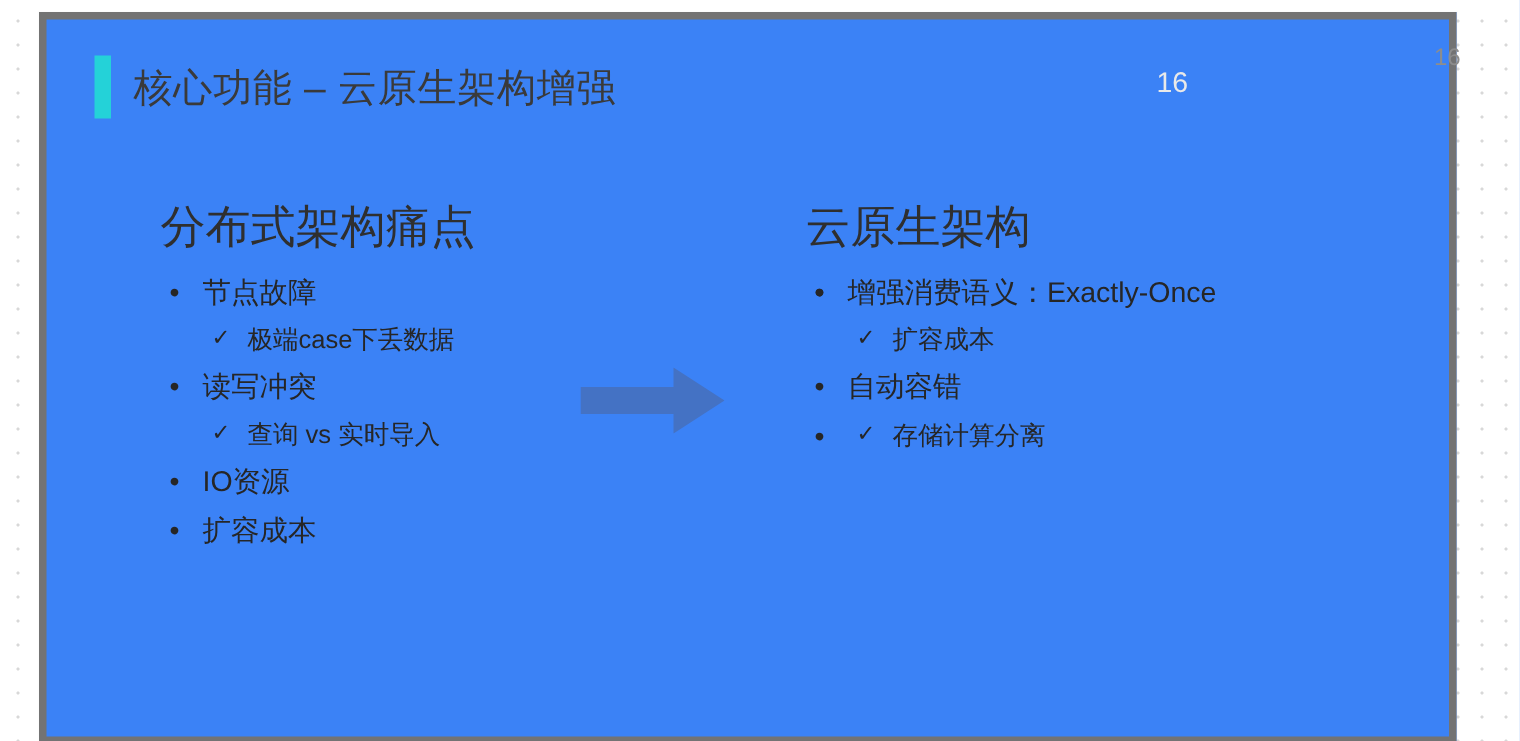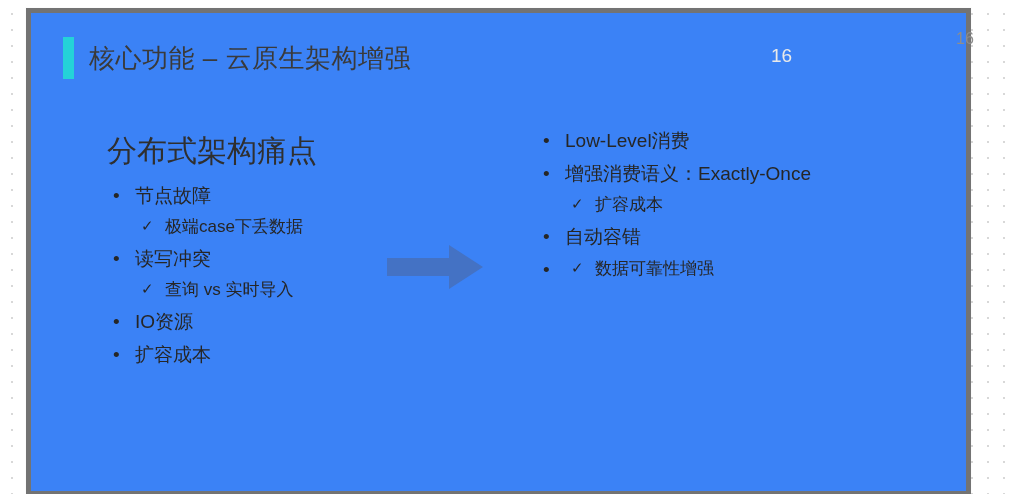--- a/index.html
+++ b/index.html
@@ -189,25 +189,25 @@
       </li>
 
     </ul>
   </div>
 
   <svg id="arrow-shape" viewBox="0 0 96 44">
     <polygon points="0,13 62,13 62,0 96,22 62,44 62,31 0,31" fill="#4472c4"></polygon>
   </svg>
 
   <div class="column" id="column-right">
+    <div class="col-heading">云原生架构</div>
     <ul class="bullets">
 
       <li>
         <span class="b-dot">•</span>
-        <span>Low-Level消费</span>
       </li>
 
       <li>
         <span class="b-dot">•</span>
         <span>增强消费语义：Exactly-Once</span>
         <ul class="sub">
           <li>
             <span class="c-mark">✓</span>
             <span>扩容成本</span>
           </li>
@@ -217,21 +217,21 @@
       <li>
         <span class="b-dot">•</span>
         <span>自动容错</span>
       </li>
 
       <li>
         <span class="b-dot">•</span>
         <ul class="sub">
           <li>
             <span class="c-mark">✓</span>
-            <span>数据可靠性增强</span>
+            <span>存储计算分离</span>
           </li>
         </ul>
       </li>
 
     </ul>
   </div>
 
 </div>
 
 <div id="slide-number-outer">16</div>

